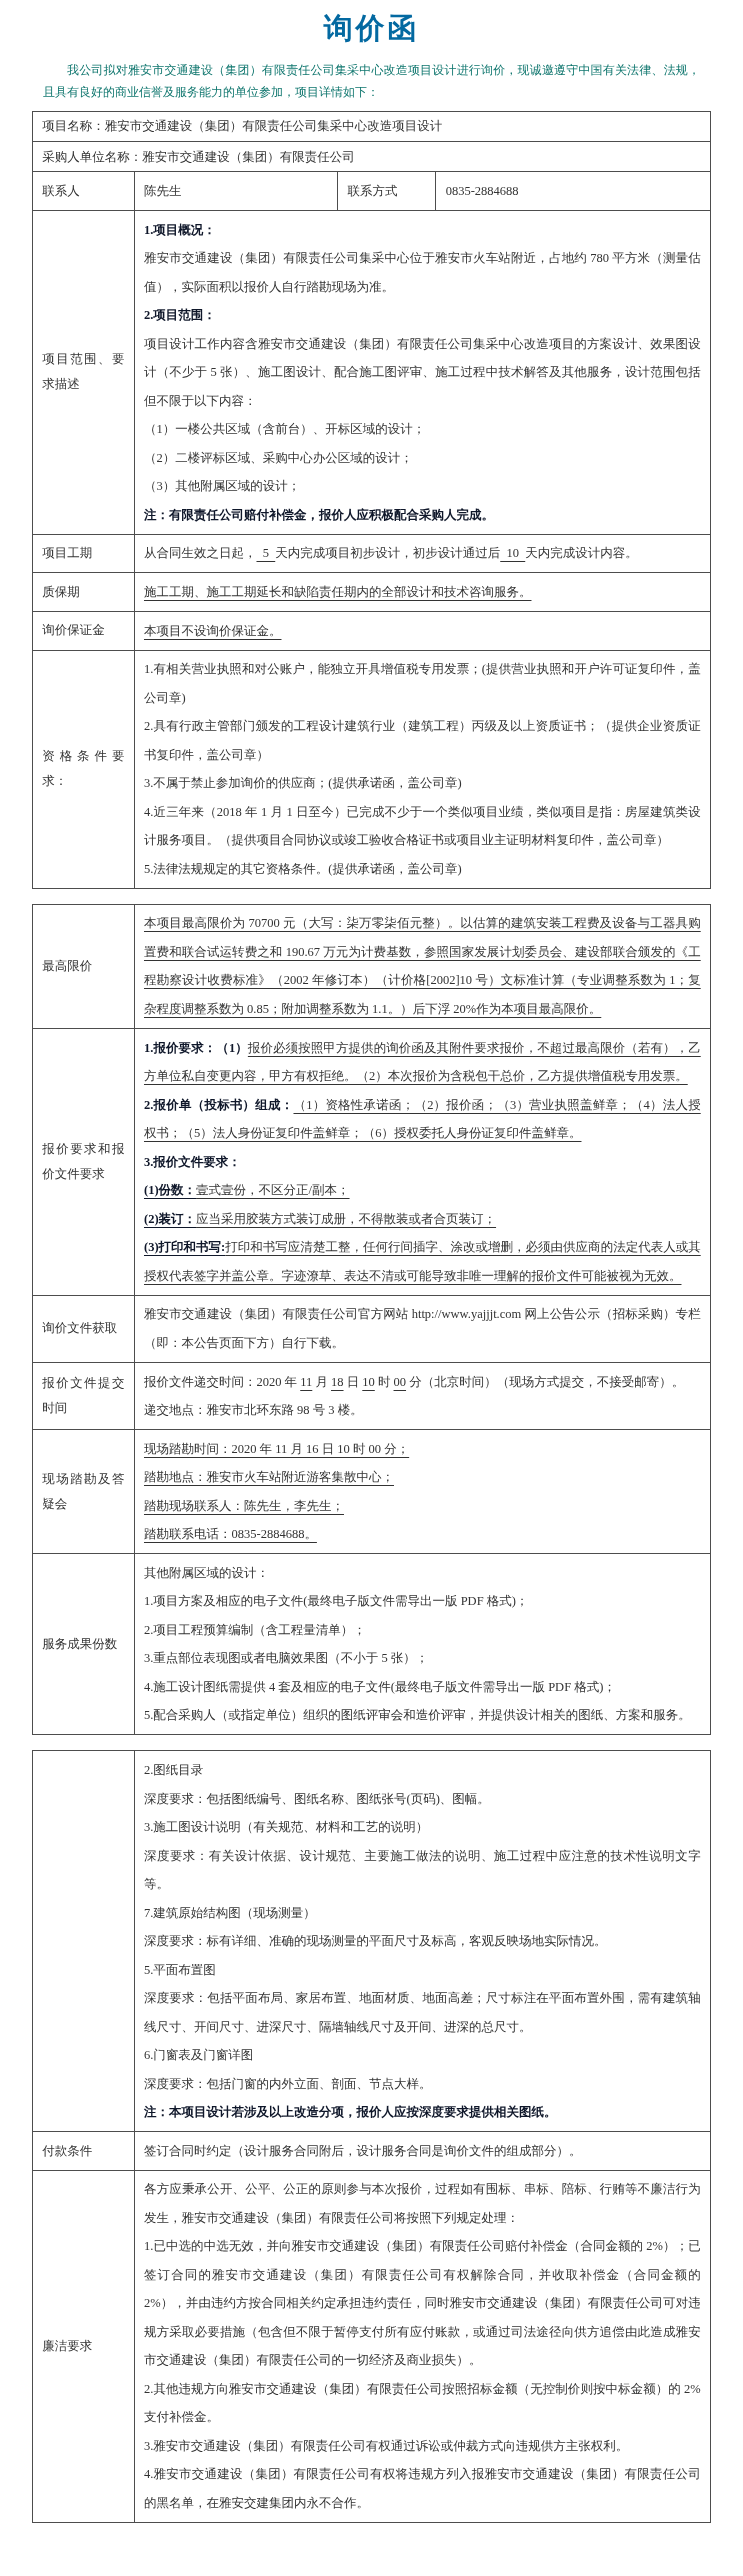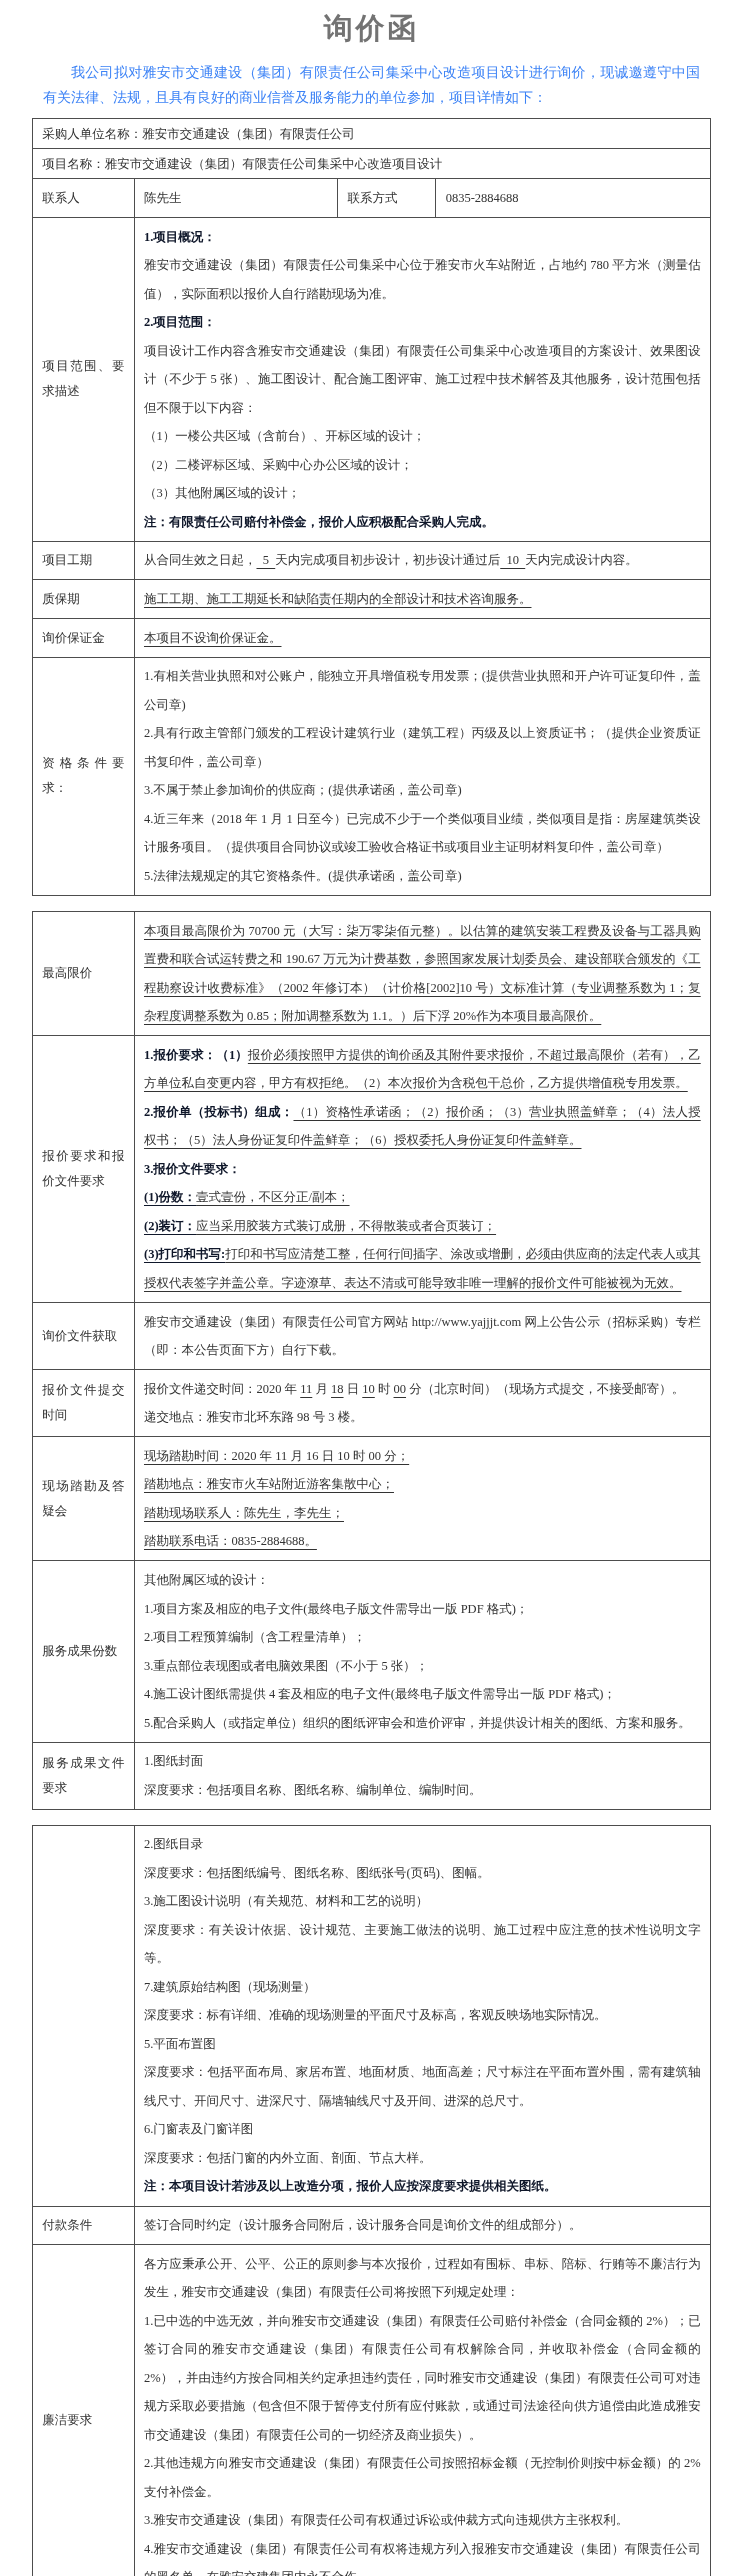--- a/index.html
+++ b/index.html
@@ -7,31 +7,31 @@
     width: 743px;
     font-family: "Liberation Serif", "DejaVu Serif", serif;
     color: #2b2b2b;
     -webkit-font-smoothing: antialiased;
   }
   .page { padding: 5.6px 32px 32px 32px; }
   .doc-title {
     text-align: center;
     font-size: 29px;
     font-weight: bold;
-    color: #737373;
+    color: #0369a1;
     margin: 3.7px 0 11px 0;
     letter-spacing: 2.8px;
   }
   .intro {
-    font-size: 14px;
+    font-size: 12px;
     line-height: 1.8;
     text-indent: 2em;
     margin: 0 11px 7.4px 11px;
     text-align: justify;
-    color: #3b82f6;
+    color: #0f766e;
   }
   table.doc-table {
     width: 100%;
     border-collapse: collapse;
     table-layout: fixed;
     margin: 0 0 15px 0;
   }
   table.doc-table td {
     border: 0.9px solid #4d4d4d;
     font-size: 12.5px;
@@ -71,26 +71,26 @@
       <table class="doc-table">
         <colgroup>
           <col style="width: 15%;">
           <col style="width: 30%;">
           <col style="width: 14.5%;">
           <col style="width: 40.5%;">
         </colgroup>
         <tbody>
           <tr>
             <td class="full-cell" colspan="4">
+              <p class="para"><span>项目名称：雅安市交通建设（集团）有限责任公司集采中心改造项目设计</span></p>
+            </td>
+          </tr>
+          <tr>
+            <td class="full-cell" colspan="4">
               <p class="para"><span>采购人单位名称：雅安市交通建设（集团）有限责任公司</span></p>
-            </td>
-          </tr>
-          <tr>
-            <td class="full-cell" colspan="4">
-              <p class="para"><span>项目名称：雅安市交通建设（集团）有限责任公司集采中心改造项目设计</span></p>
             </td>
           </tr>
           <tr>
             <td class="cell-label center">
               <p class="para"><span>联系人</span></p>
             </td>
             <td class="cell-value">
               <p class="para"><span>陈先生</span></p>
             </td>
             <td class="cell-label center">
@@ -192,27 +192,20 @@
           </tr>
           <tr>
             <td class="cell-label">服务成果份数</td>
             <td class="cell-content" colspan="3">
               <p class="para"><span>其他附属区域的设计：</span></p>
               <p class="para"><span>1.项目方案及相应的电子文件(最终电子版文件需导出一版 PDF 格式)；</span></p>
               <p class="para"><span>2.项目工程预算编制（含工程量清单）；</span></p>
               <p class="para"><span>3.重点部位表现图或者电脑效果图（不小于 5 张）；</span></p>
               <p class="para"><span>4.施工设计图纸需提供 4 套及相应的电子文件(最终电子版文件需导出一版 PDF 格式)；</span></p>
               <p class="para"><span>5.配合采购人（或指定单位）组织的图纸评审会和造价评审，并提供设计相关的图纸、方案和服务。</span></p>
-            </td>
-          </tr>
-          <tr>
-            <td class="cell-label">服务成果文件要求</td>
-            <td class="cell-content" colspan="3">
-              <p class="para"><span>1.图纸封面</span></p>
-              <p class="para"><span>深度要求：包括项目名称、图纸名称、编制单位、编制时间。</span></p>
             </td>
           </tr>
         </tbody>
       </table>
       <table class="doc-table">
         <colgroup>
           <col style="width: 15%;">
           <col style="width: 30%;">
           <col style="width: 14.5%;">
           <col style="width: 40.5%;">

